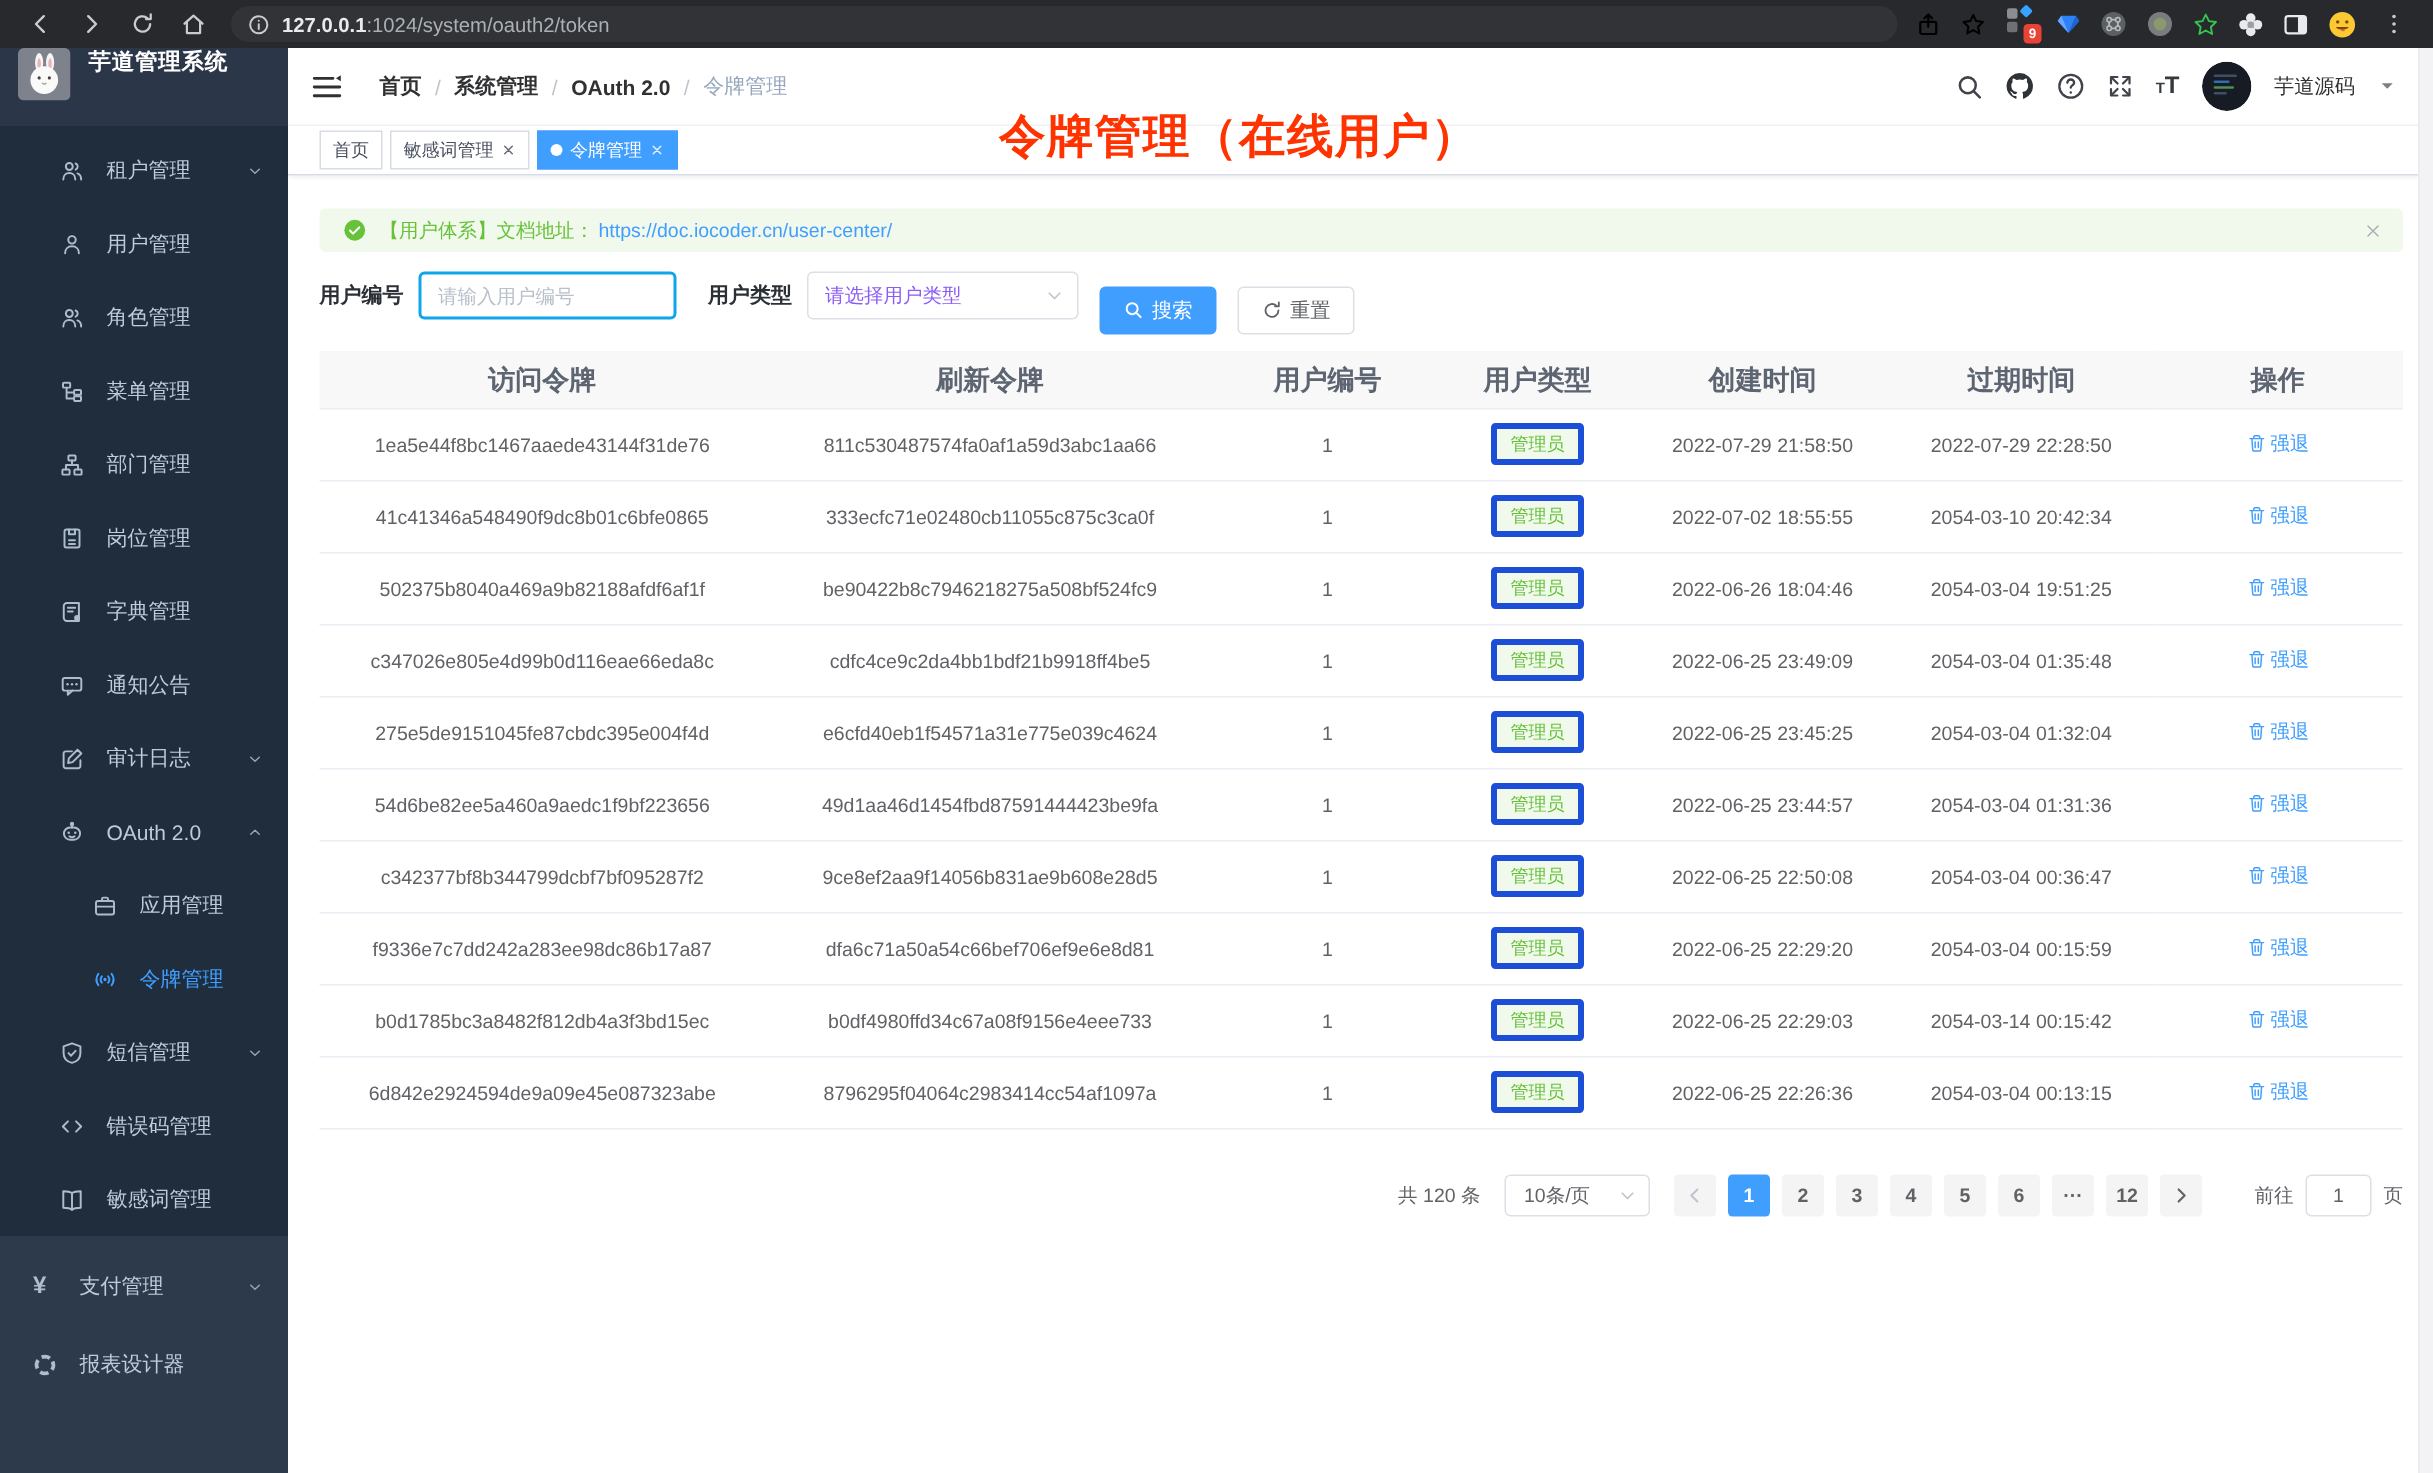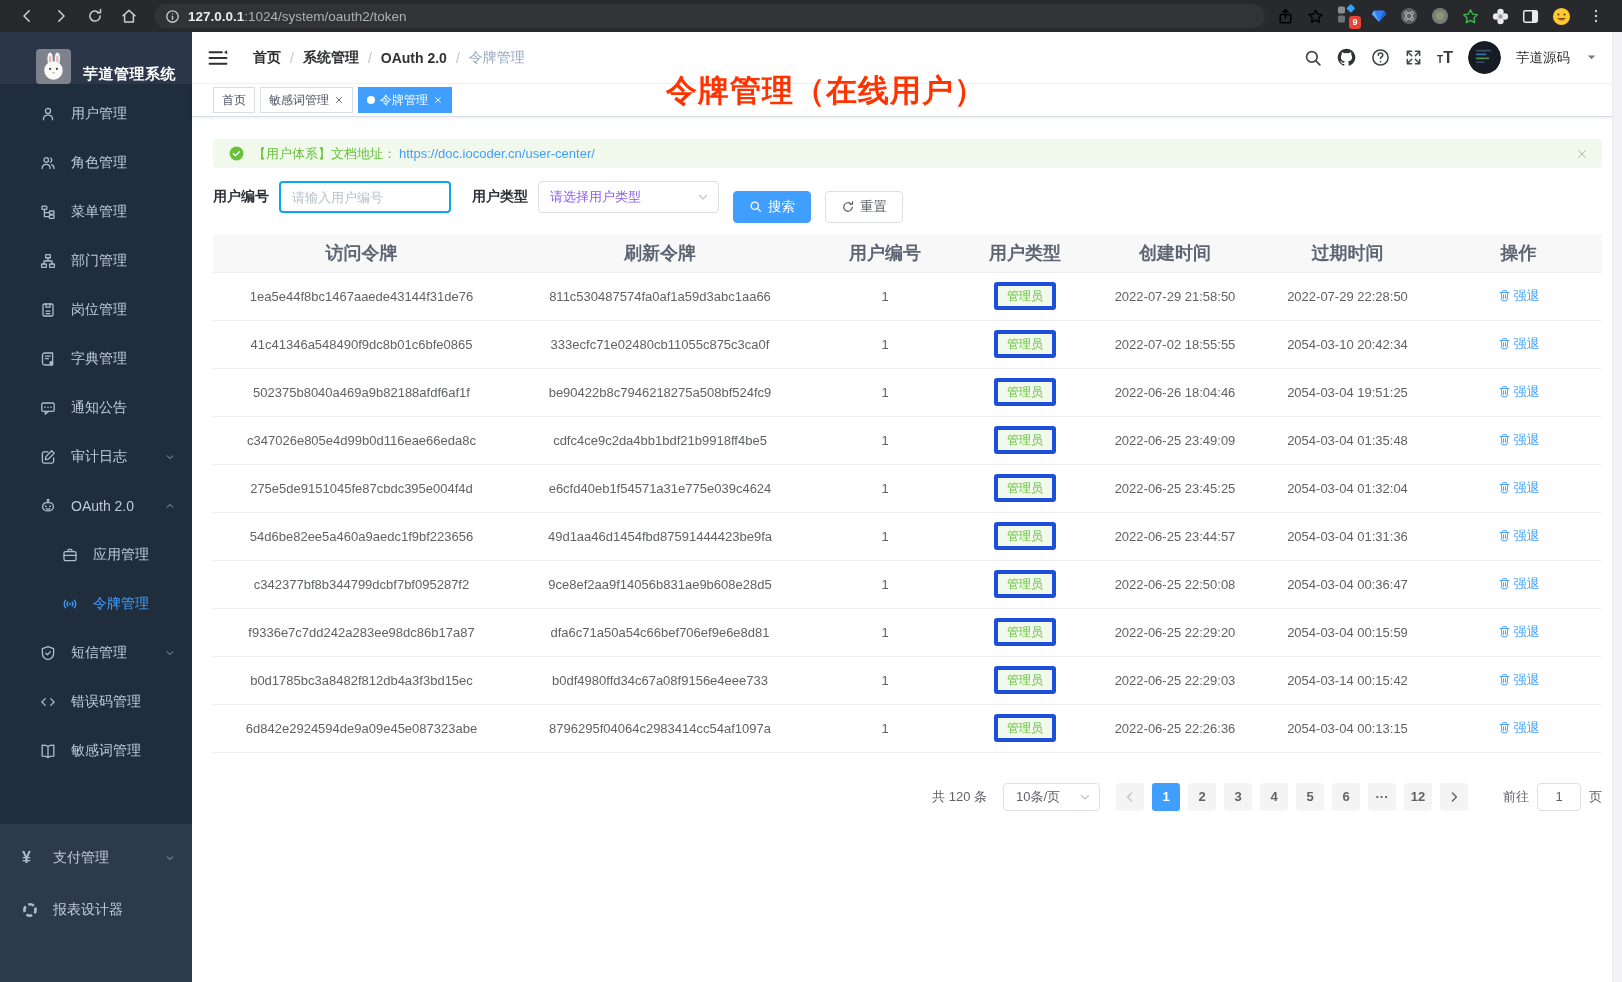--- a/index.html
+++ b/index.html
@@ -14,21 +14,21 @@
   .url .host { color:#e8eaed; font-weight:700; }
   .url .path { color:#aab0b5; }
   .chrome-right { display:flex; align-items:center; gap:13px; padding-right:4px; }
   .chrome-right > span { display:flex; align-items:center; }
   .ext-wrap { position:relative; width:21px; height:21px; }
   .ext-badge { position:absolute; right:-3px; bottom:-2px; background:#ea4335; color:#fff; font-size:9px; font-weight:700; width:12px; height:13px; border-radius:3px; display:flex; align-items:center; justify-content:center; }
 
   
   .app { display:flex; height:950px; }
   .sidebar { width:192px; flex-shrink:0; background:#1f2d3d; display:flex; flex-direction:column; }
-  .logo-row { height:52px; background:#2b3648; display:flex; align-items:flex-end; padding-left:36px; gap:12px; flex-shrink:0; }
+  .logo-row { height:52px; background:#2b3648; display:flex; align-items:flex-start; padding-left:12px; gap:12px; flex-shrink:0; }
   .app-title { color:#fff; font-size:15px; font-weight:700; letter-spacing:.5px; }
   .menu { flex:1; padding-top:5px; overflow:hidden; }
   .menu-root { background:#2d3a4c; padding-top:8px; height:158px; flex-shrink:0; }
   .menu-item { height:49px; display:flex; align-items:center; color:#bfcbd9; font-size:14px; position:relative; cursor:pointer; }
   .menu-item .mi-icon { width:17px; margin-right:14px; display:flex; color:#aebdcb; flex-shrink:0; }
   .menu-item.lvl1 { padding-left:40px; }
   .menu-item.lvl2 { padding-left:62px; }
   .menu-item.lvl0 { padding-left:22px; height:52px; }
   .menu-item.active, .menu-item.active .mi-icon { color:#409eff; }
   .menu-item .arrow { position:absolute; right:16px; color:#97a4b1; display:flex; }
@@ -231,20 +231,36 @@
             <circle cx="21.5" cy="20.5" r="1.1" fill="#44403c"></circle>
             <path d="M16.8 24.2c.8.8 1.6.8 2.4 0" stroke="#a8a29e" fill="none" stroke-linecap="round"></path>
           </svg>
         </span>
       <span class="app-title">芋道管理系统</span>
     </div>
     <nav class="menu" id="menu-sub">
         <div class="menu-item lvl1">
           <span class="mi-icon">
             <svg width="16" height="16" viewBox="0 0 16 16" fill="none" stroke="currentColor" stroke-width="1.3" stroke-linecap="round" stroke-linejoin="round">
+              <circle cx="6.2" cy="5" r="2.3"></circle>
+              <path d="M2.2 13.6c0-2.7 1.8-4.3 4-4.3s4 1.6 4 4.3"></path>
+              <path d="M10.4 3a2.2 2.2 0 0 1 0 4.1"></path>
+              <path d="M11.6 9.6c1.6.5 2.5 2 2.5 4"></path>
+            </svg>
+          </span>
+          <span>租户管理</span>
+          <span class="arrow">
+            <svg width="12" height="12" viewBox="0 0 16 16" fill="none" stroke="currentColor" stroke-width="1.3" stroke-linecap="round" stroke-linejoin="round">
+              <path d="M4.2 6.4L8 10l3.8-3.6"></path>
+            </svg>
+          </span>
+        </div>
+        <div class="menu-item lvl1">
+          <span class="mi-icon">
+            <svg width="16" height="16" viewBox="0 0 16 16" fill="none" stroke="currentColor" stroke-width="1.3" stroke-linecap="round" stroke-linejoin="round">
               <circle cx="8" cy="4.9" r="2.5"></circle>
               <path d="M3.4 13.8c0-2.9 2-4.6 4.6-4.6s4.6 1.7 4.6 4.6"></path>
             </svg>
           </span>
           <span>用户管理</span>
         </div>
         <div class="menu-item lvl1">
           <span class="mi-icon">
             <svg width="16" height="16" viewBox="0 0 16 16" fill="none" stroke="currentColor" stroke-width="1.3" stroke-linecap="round" stroke-linejoin="round">
               <circle cx="6.2" cy="5" r="2.3"></circle>

